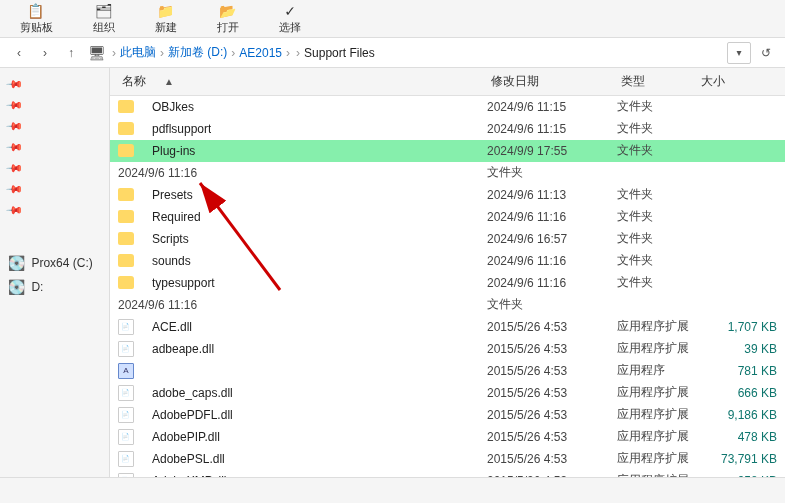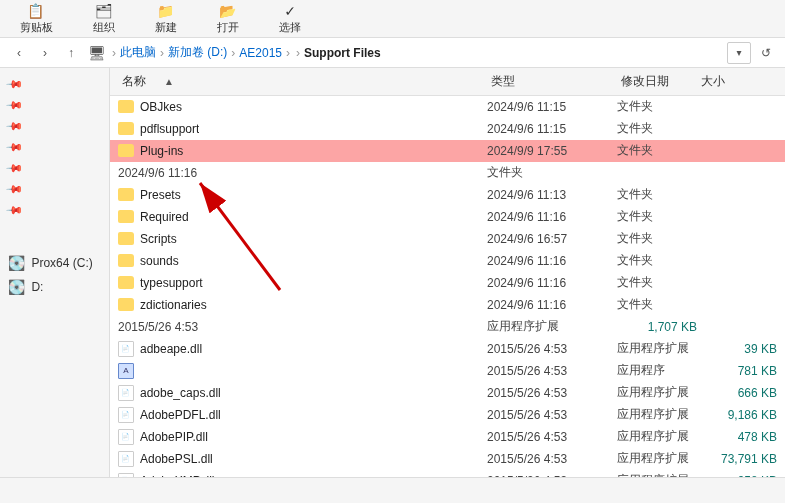--- a/index.html
+++ b/index.html
@@ -60,21 +60,21 @@
     }
     .breadcrumb-path {
       flex: 1;
       display: flex;
       align-items: center;
       gap: 2px;
       font-size: 12px;
     }
     .breadcrumb-sep { color: #999; margin: 0 2px; }
     .breadcrumb-item { color: #0066cc; cursor: pointer; text-align: center; }
-    .breadcrumb-current { color: #222; font-weight: bold; }
+    .breadcrumb-current { color: #222; }
     .breadcrumb-dropdown {
       width: 24px;
       height: 22px;
       display: flex;
       align-items: center;
       justify-content: center;
       cursor: pointer;
       border: 1px solid #ccc;
       border-radius: 2px;
       color: #555;
@@ -157,25 +157,25 @@
     .file-row {
       display: grid;
       grid-template-columns: 1fr 130px 80px 80px;
       padding: 2px 8px;
       min-height: 22px;
       align-items: center;
       cursor: pointer;
       font-size: 12px;
       border-bottom: 1px solid transparent;
     }
-    .file-row.selected { background: #fca5a5; }
+    .file-row.selected { background: #86efac; }
     .file-name-cell {
       display: flex;
       align-items: center;
-      gap: 6px;
+      gap: 18px;
       overflow: hidden;
     }
     .folder-icon {
       width: 16px;
       height: 13px;
       background: #ffd966;
       border-radius: 2px 3px 2px 2px;
       position: relative;
       flex-shrink: 0;
     }
@@ -334,24 +334,24 @@
     </div>
 
     <div class="file-area">
 
       <div class="col-headers">
         <div class="col-header">
           <span>名称</span>
           <span class="sort-arrow">▲</span>
         </div>
         <div class="col-header">
+          <span>修改日期</span>
+        </div>
+        <div class="col-header">
           <span>类型</span>
-        </div>
-        <div class="col-header">
-          <span>修改日期</span>
         </div>
         <div class="col-header">
           <span>大小</span>
         </div>
       </div>
 
       <div id="file-rows-container">
           <div class="file-row">
       <div class="file-name-cell">
         <div class="folder-icon"></div>
@@ -423,29 +423,31 @@
           <div class="file-row">
       <div class="file-name-cell">
         <div class="folder-icon"></div>
         <span class="file-label">typesupport</span>
       </div>
       <div class="date-cell">2024/9/6 11:16</div>
       <div class="type-cell">文件夹</div>
       <div class="size-cell"></div>
     </div>
           <div class="file-row">
-      <div class="file-name-cell">
-        <div class="folder-icon"></div>
-        <span class="file-label">zdictionaries</span>
-      </div>
       <div class="date-cell">2024/9/6 11:16</div>
       <div class="type-cell">文件夹</div>
       <div class="size-cell"></div>
     </div>
           <div class="file-row">
+      <div class="file-name-cell">
+        <div class="file-icon-dll">
+                <span style="font-size:7px;">📄</span>
+              </div>
+        <span class="file-label">ACE.dll</span>
+      </div>
       <div class="date-cell">2015/5/26 4:53</div>
       <div class="type-cell">应用程序扩展</div>
       <div class="size-cell">1,707 KB</div>
     </div>
           <div class="file-row">
       <div class="file-name-cell">
         <div class="file-icon-dll">
                 <span style="font-size:7px;">📄</span>
               </div>
         <span class="file-label">adbeape.dll</span>

